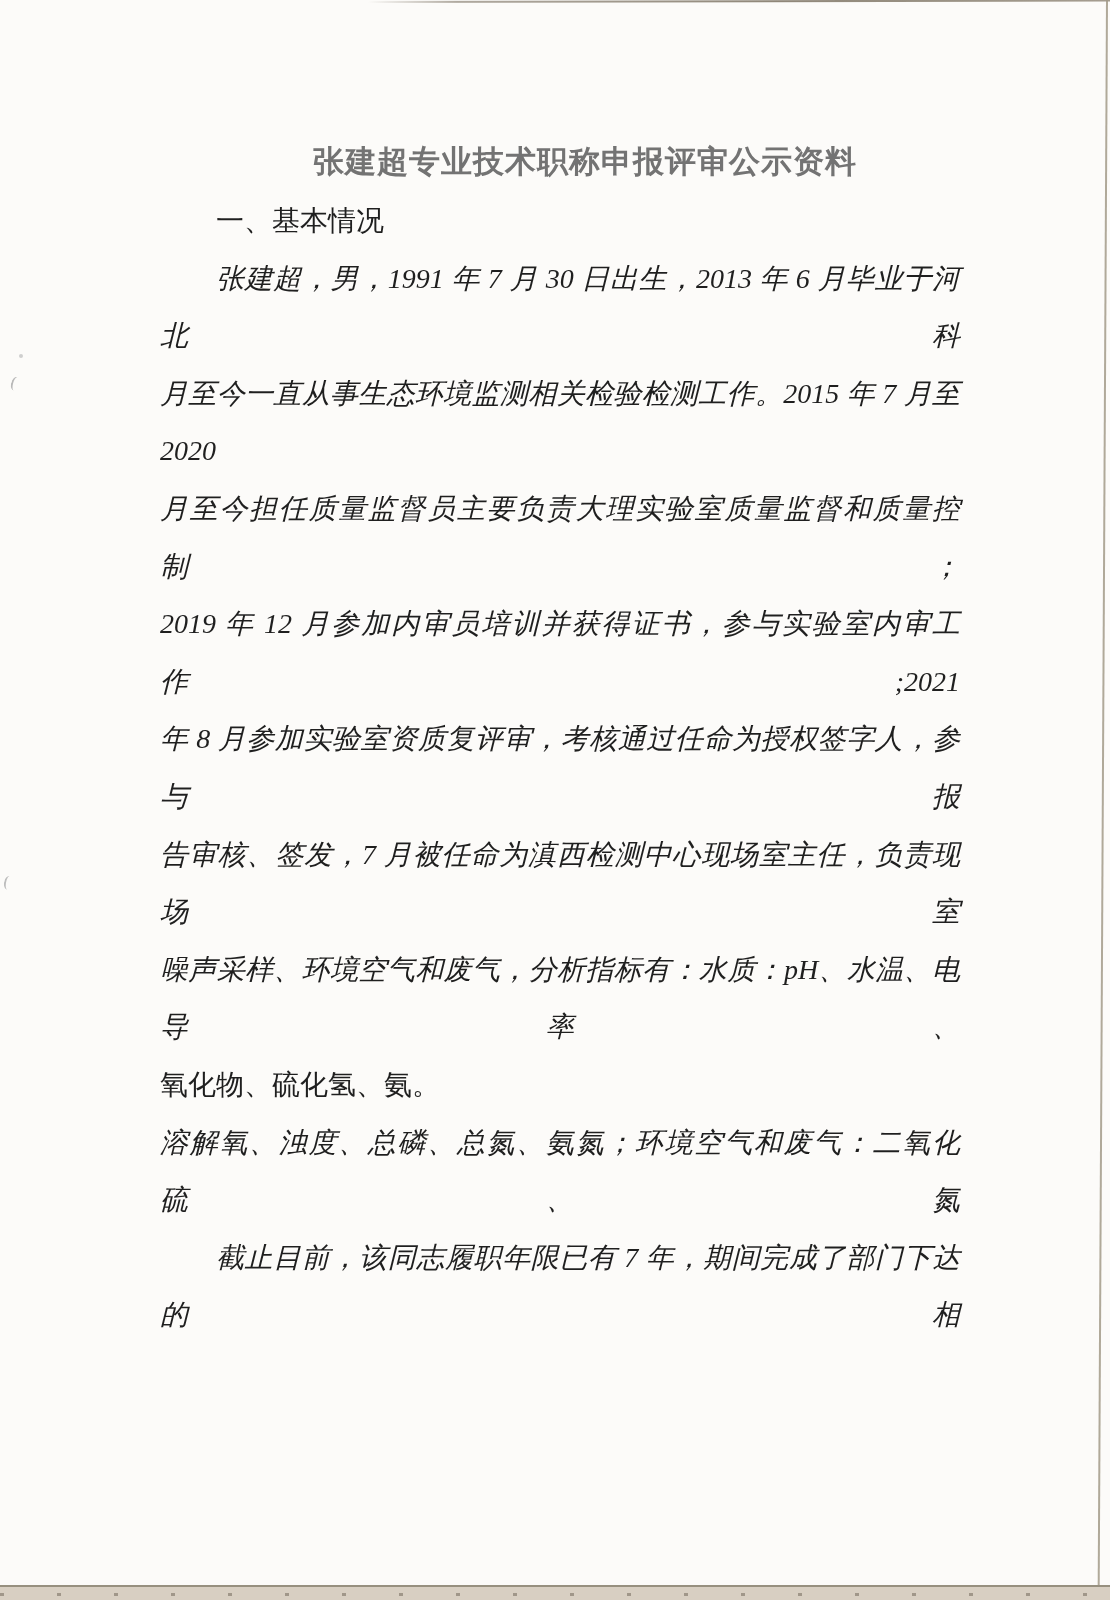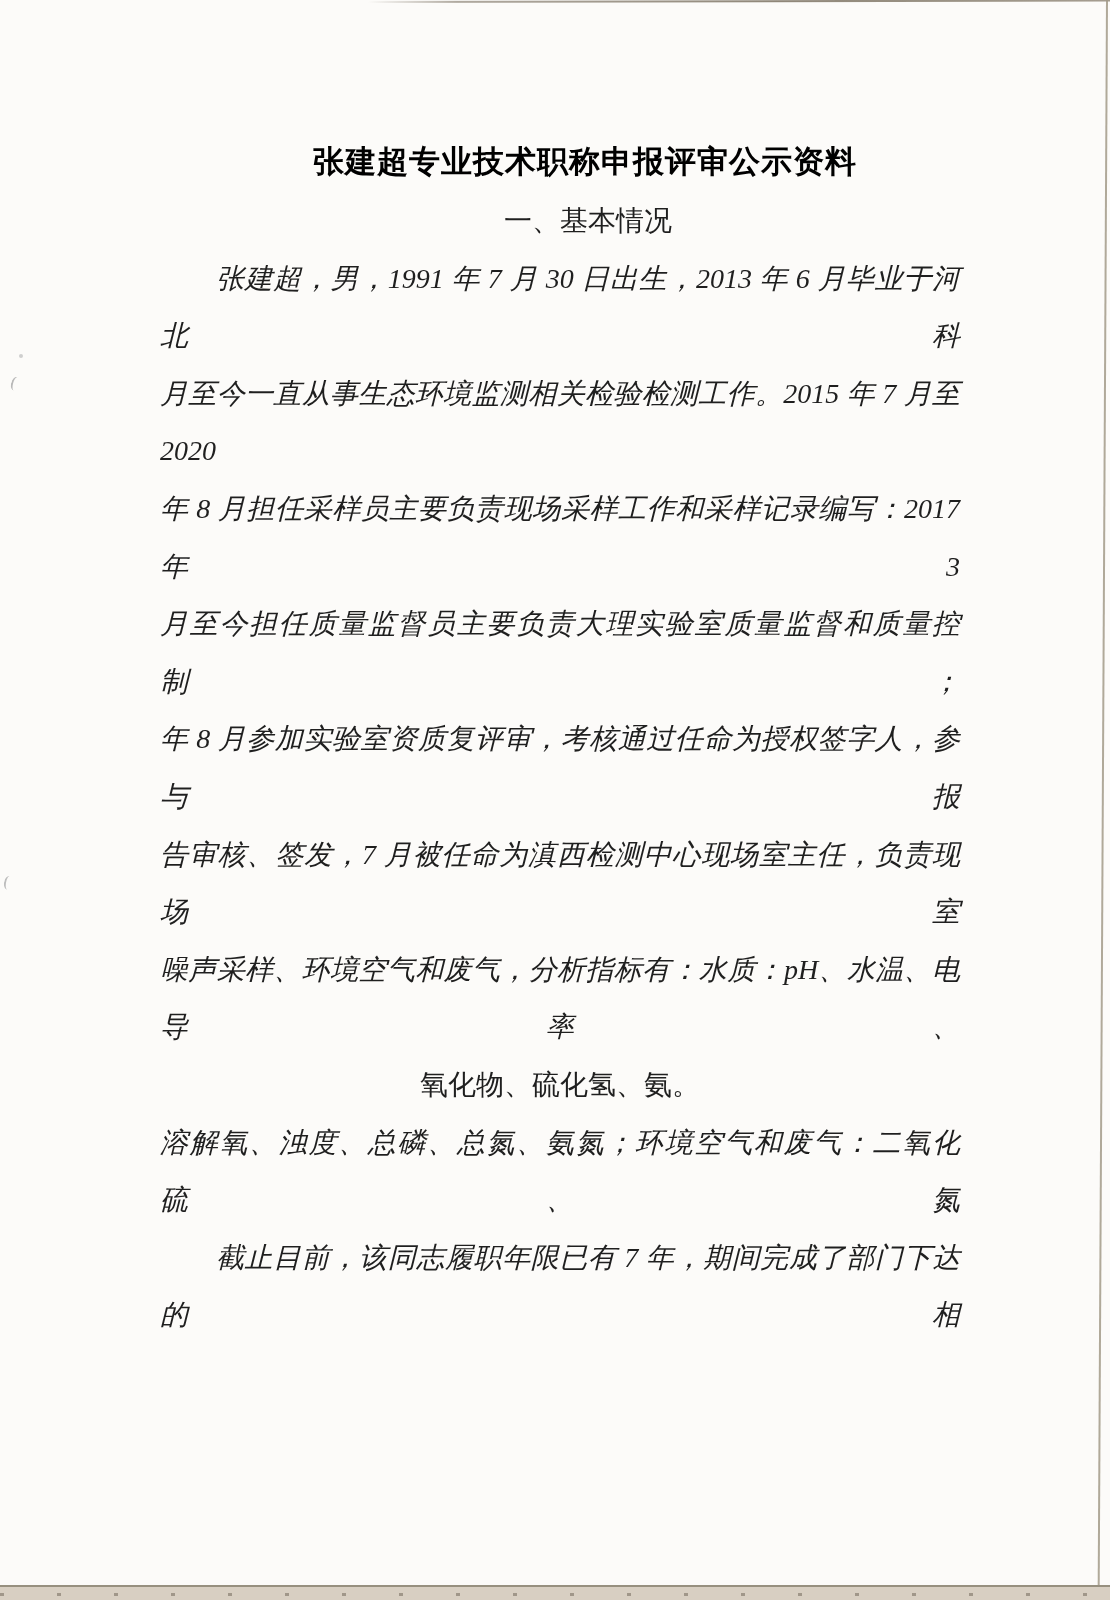--- a/index.html
+++ b/index.html
@@ -22,35 +22,35 @@
     left: 160px;
     top: 141px;
     width: 800px;
     box-sizing: border-box;
     padding-left: 50px;
     text-align: center;
     font-family: "Liberation Sans", "DejaVu Sans", sans-serif;
     font-weight: 700;
     font-size: 31px;
     letter-spacing: 1px;
-    color: #000000;
+    color: #737373;
   }
   
   .text-block {
     position: absolute;
     left: 160px;
     top: 192px;
     width: 800px;
     font-size: 28px;
     line-height: 57.6px;
     color: #1f1f1f;
   }
   .ln {
     white-space: nowrap;
-    text-align: center;
+    text-align: left;
   }
   .ln.just {
     white-space: normal;
     text-align: justify;
     text-align-last: justify;
     font-style: italic;
   }
   .ln.indent {
     text-indent: 56px;
   }
@@ -140,22 +140,22 @@
   <div class="speck-dot"></div>
   <div class="speck-curl-1"></div>
   <div class="speck-curl-2"></div>
 
   <div class="doc-title">张建超专业技术职称申报评审公示资料</div>
 
   <div class="text-block">
     <div class="ln indent">一、基本情况</div>
     <div class="ln indent just">张建超，男，1991 年 7 月 30 日出生，2013 年 6 月毕业于河北科</div>
     <div class="ln just">月至今一直从事生态环境监测相关检验检测工作。2015 年 7 月至 2020</div>
-    <div class="ln just">年 8 月担任采样员主要负责现场采样工作和采样记录编写：2017 年 3</div>
     <div class="ln just">月至今担任质量监督员主要负责大理实验室质量监督和质量控制；</div>
+    <div class="ln just">2019 年 12 月参加内审员培训并获得证书，参与实验室内审工作;2021</div>
     <div class="ln just">年 8 月参加实验室资质复评审，考核通过任命为授权签字人，参与报</div>
     <div class="ln just">告审核、签发，7 月被任命为滇西检测中心现场室主任，负责现场室</div>
     <div class="ln just">噪声采样、环境空气和废气，分析指标有：水质：pH、水温、电导率、</div>
     <div class="ln">氧化物、硫化氢、氨。</div>
     <div class="ln just">溶解氧、浊度、总磷、总氮、氨氮；环境空气和废气：二氧化硫、氮</div>
     <div class="ln indent just">截止目前，该同志履职年限已有 7 年，期间完成了部门下达的相</div>
 
   </div>
 
   <div class="bottom-strip">

